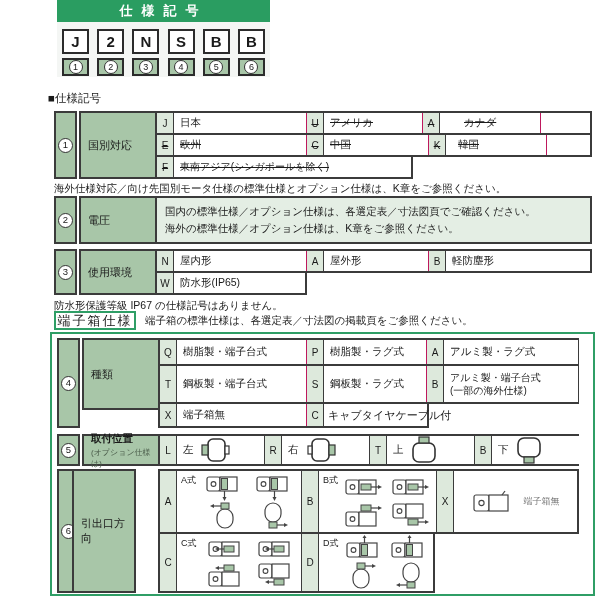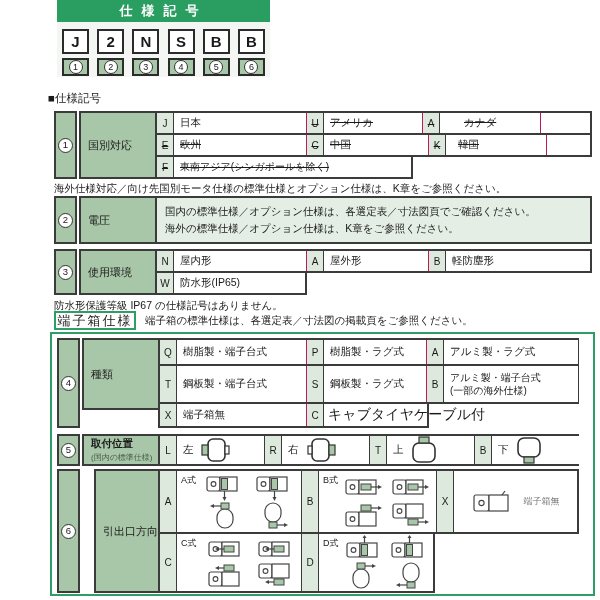--- a/index.html
+++ b/index.html
@@ -29,21 +29,21 @@
   .numbox .circ{width:15px;height:15px;font-size:9.5px;}
   .labelbox{position:absolute;background:#a8c6a8;border:2px solid #3b3b3b;box-sizing:border-box;
     display:flex;flex-direction:column;justify-content:center;padding-left:7px;font-size:11px;}
   .rowbox{position:absolute;display:flex;border:2px solid #3b3b3b;box-sizing:border-box;background:#fff;}
   .rowbox > *{box-sizing:border-box;flex:none;}
   .rowbox > *:last-child{border-right:none !important;}
   .lc{width:17px;background:#dde9dc;border-right:1px solid #3b3b3b;
     display:flex;align-items:center;justify-content:center;font-size:10px;}
   .tc{background:#fff;border-right:1px solid #be185d;display:flex;align-items:center;
     padding:0 3px 0 6px;font-size:10.5px;white-space:nowrap;}
-  .tc.small{font-size:14px;padding-left:4px;}
+  .tc.small{font-size:11px;padding-left:4px;}
   .tail{background:#fff;}
   .strike{text-decoration:line-through;text-decoration-thickness:1px;}
   .infocell{position:absolute;background:#e4eee4;border:2px solid #3b3b3b;box-sizing:border-box;
     display:flex;flex-direction:column;justify-content:center;padding-left:8px;font-size:10.5px;line-height:17px;}
   
   .tb-label{position:absolute;left:54px;top:311px;width:82px;height:19px;border:2px solid #2f9e66;background:#fff;
     box-sizing:border-box;display:flex;align-items:center;justify-content:center;font-size:13px;letter-spacing:2px;}
   .green-box{position:absolute;left:50px;top:332px;width:545px;height:264px;border:2px solid #2f9e66;
     box-sizing:border-box;background:#fff;}
   
@@ -194,21 +194,21 @@
   <div class="tc" style="width:130px;">端子箱無</div>
   <div class="lc">C</div>
   <div class="tc small" style="width:103px;">キャブタイヤケーブル付</div>
 </div>
 
 <div class="numbox" style="left:57px;top:434px;width:23px;height:32px;">
   <span class="circ">5</span>
 </div>
 <div class="labelbox" style="left:82px;top:434px;width:78px;height:32px;">
   <span style="font-weight:bold;font-size:10.5px;">取付位置</span>
-  <span class="sub">(国内の標準仕様)</span>
+  <span class="sub">(オプション仕様は)</span>
 </div>
 <div class="rowbox" style="left:158px;top:434px;width:421px;height:32px;">
   <div class="lc">L</div>
   <div class="poscell" style="width:88px;">
     <span>左</span>
     <svg width="34" height="26" viewBox="0 0 34 26">
       <rect x="9" y="2" width="17" height="22" rx="5" fill="#fff" stroke="#333" stroke-width="1.6"></rect>
       <rect x="3" y="8" width="6" height="10" fill="#a8c6a8" stroke="#333" stroke-width="1.2"></rect>
       <rect x="26" y="9" width="4" height="8" fill="#fff" stroke="#333" stroke-width="1.2"></rect>
     </svg>
@@ -236,21 +236,21 @@
     <svg width="30" height="28" viewBox="0 0 30 28">
       <rect x="4" y="2" width="22" height="19" rx="6" fill="#fff" stroke="#333" stroke-width="1.6"></rect>
       <rect x="10" y="21" width="10" height="6" fill="#a8c6a8" stroke="#333" stroke-width="1.2"></rect>
     </svg>
   </div>
 </div>
 
 <div class="numbox" style="left:57px;top:469px;width:23px;height:124px;">
   <span class="circ">6</span>
 </div>
-<div class="labelbox" style="left:94px;top:469px;width:78px;height:124px;">
+<div class="labelbox" style="left:72px;top:469px;width:64px;height:124px;">
   <span>引出口方向</span>
 </div>
 
 <div class="rowbox" style="left:158px;top:469px;width:421px;height:65px;">
   <div class="lc">A</div>
   <div class="dc" style="width:125px;">
     <span class="dlabel">A式</span>
     <div class="dgrid">
       <svg width="36" height="28" viewBox="0 0 36 28">
         <rect x="1" y="4" width="13" height="14" rx="2" fill="#fff" stroke="#444" stroke-width="1.2"></rect>

